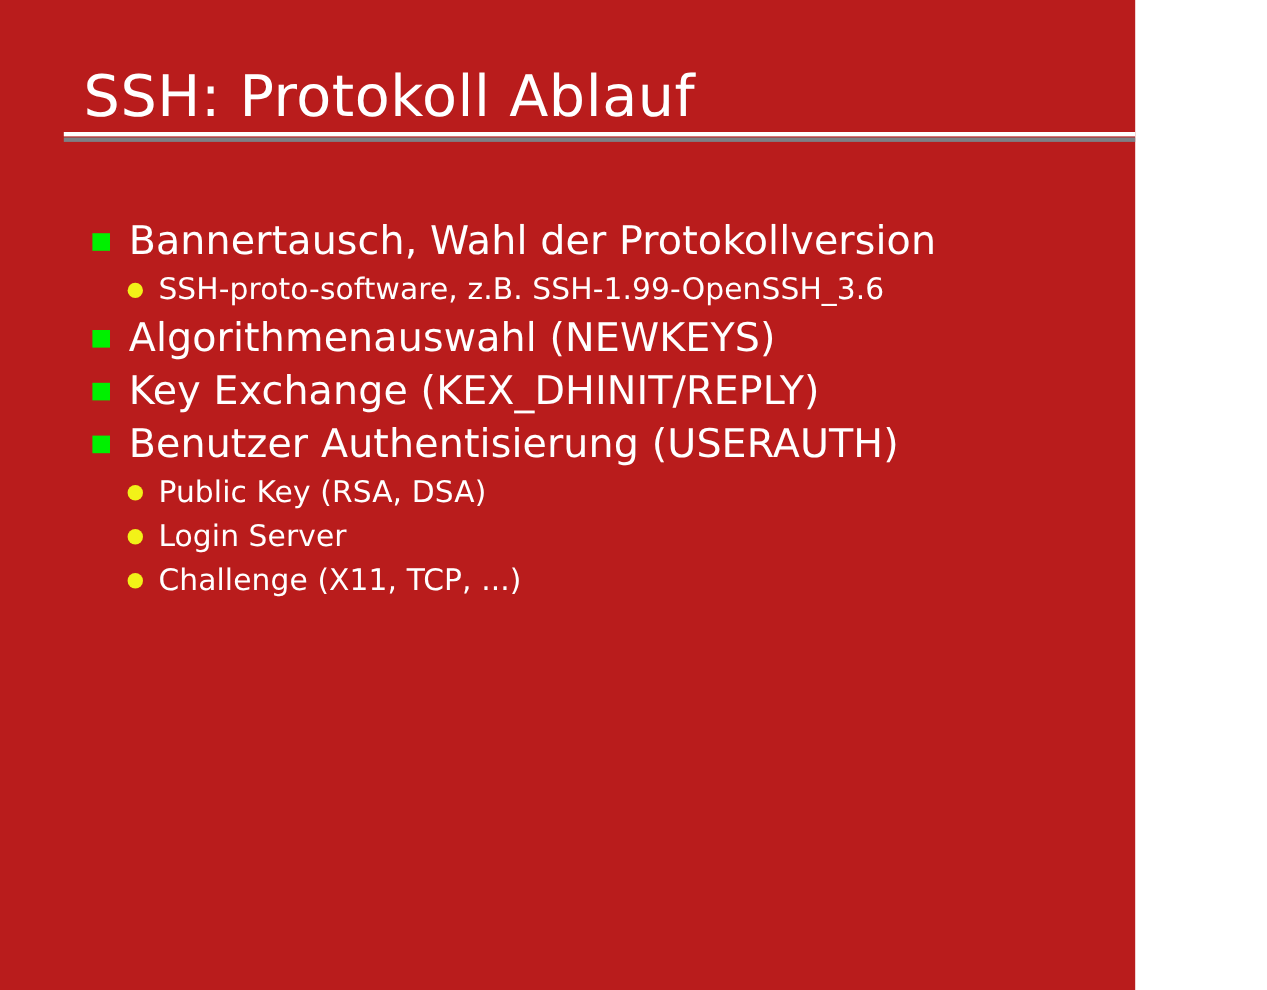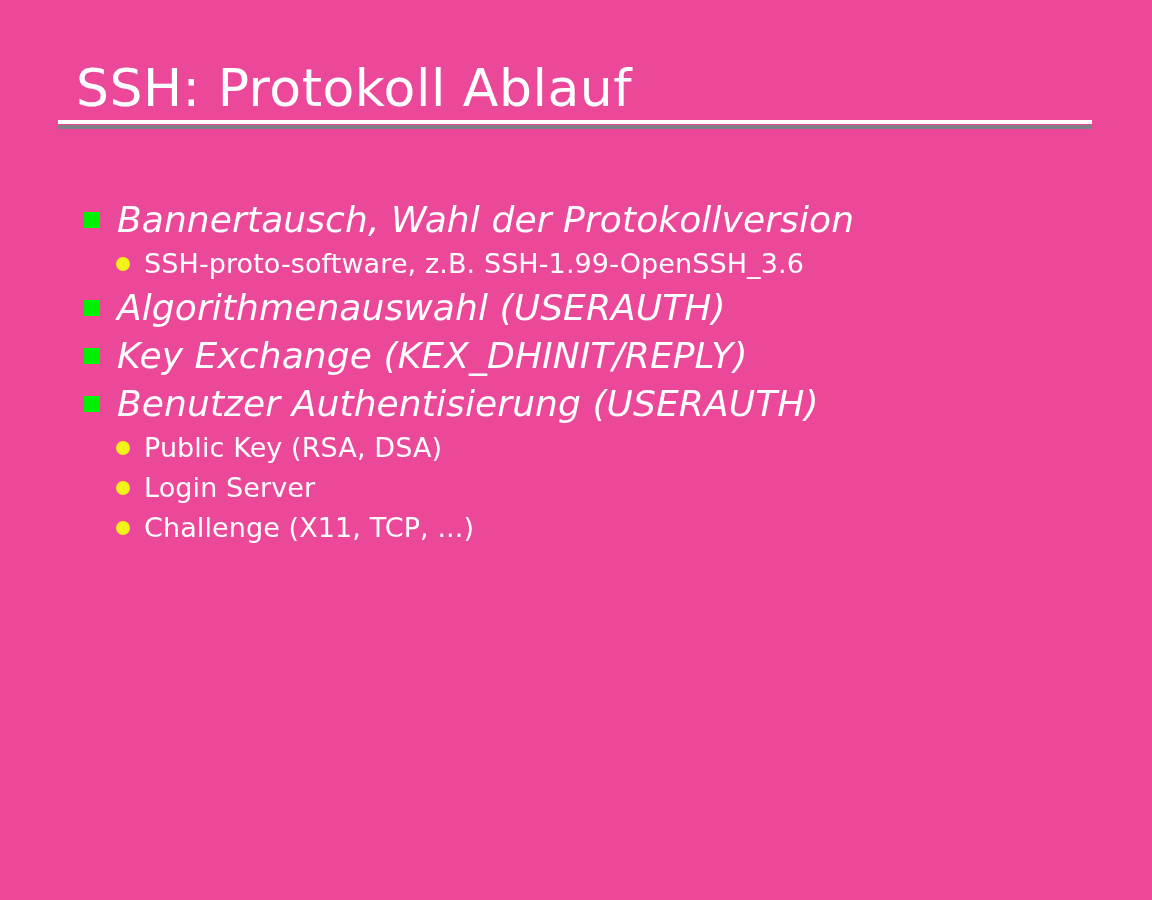--- a/index.html
+++ b/index.html
@@ -3,23 +3,23 @@
 <meta charset="utf-8">
 <style>
   html, body {
     margin: 0;
     padding: 0;
     background: #ffffff;
   }
 
   .slide {
     position: relative;
-    width: 1152px;
+    width: 1032px;
     height: 900px;
-    background: #ec4899;
+    background: #b91c1c;
     overflow: hidden;
     font-family: "DejaVu Sans", sans-serif;
     -webkit-font-smoothing: antialiased;
   }
 
   
   .title-block {
     position: absolute;
     left: 58px;
     top: 58px;
@@ -64,21 +64,20 @@
 
   .item {
     display: flex;
     align-items: flex-start;
   }
 
   
   .lvl1 {
     padding-left: 0px;
     margin-bottom: 0px;
-    font-style: italic;
   }
   .lvl1 .bullet-wrap {
     width: 33px;
     flex: 0 0 33px;
     display: flex;
     align-items: center;
     justify-content: flex-start;
     height: 48px;
   }
   .bullet-square {
@@ -145,21 +144,21 @@
       <div class="item lvl2">
         <span class="bullet-wrap">
           <span class="bullet-dot"></span>
         </span>
         <span class="item-text">SSH-proto-software, z.B. SSH-1.99-OpenSSH_3.6</span>
       </div>
       <div class="item lvl1">
         <span class="bullet-wrap">
           <span class="bullet-square"></span>
         </span>
-        <span class="item-text">Algorithmenauswahl (USERAUTH)</span>
+        <span class="item-text">Algorithmenauswahl (NEWKEYS)</span>
       </div>
       <div class="item lvl1">
         <span class="bullet-wrap">
           <span class="bullet-square"></span>
         </span>
         <span class="item-text">Key Exchange (KEX_DHINIT/REPLY)</span>
       </div>
       <div class="item lvl1">
         <span class="bullet-wrap">
           <span class="bullet-square"></span>

